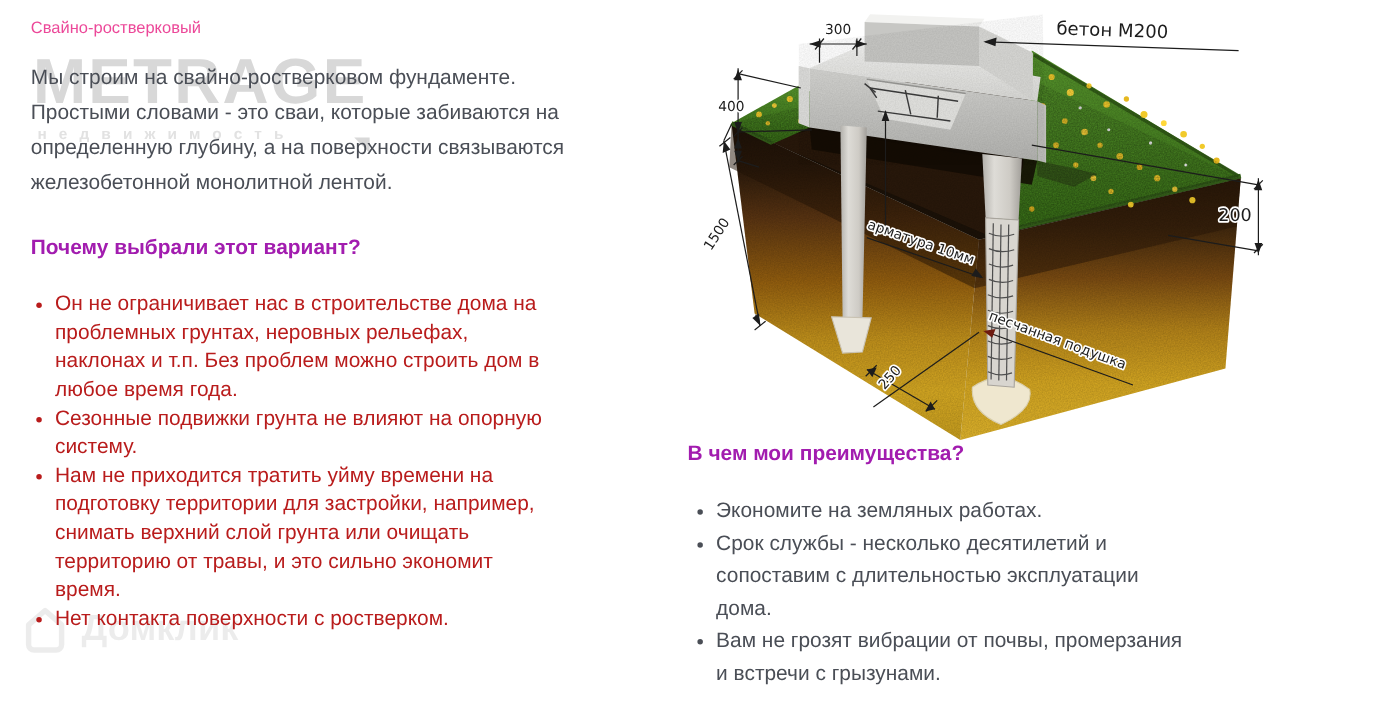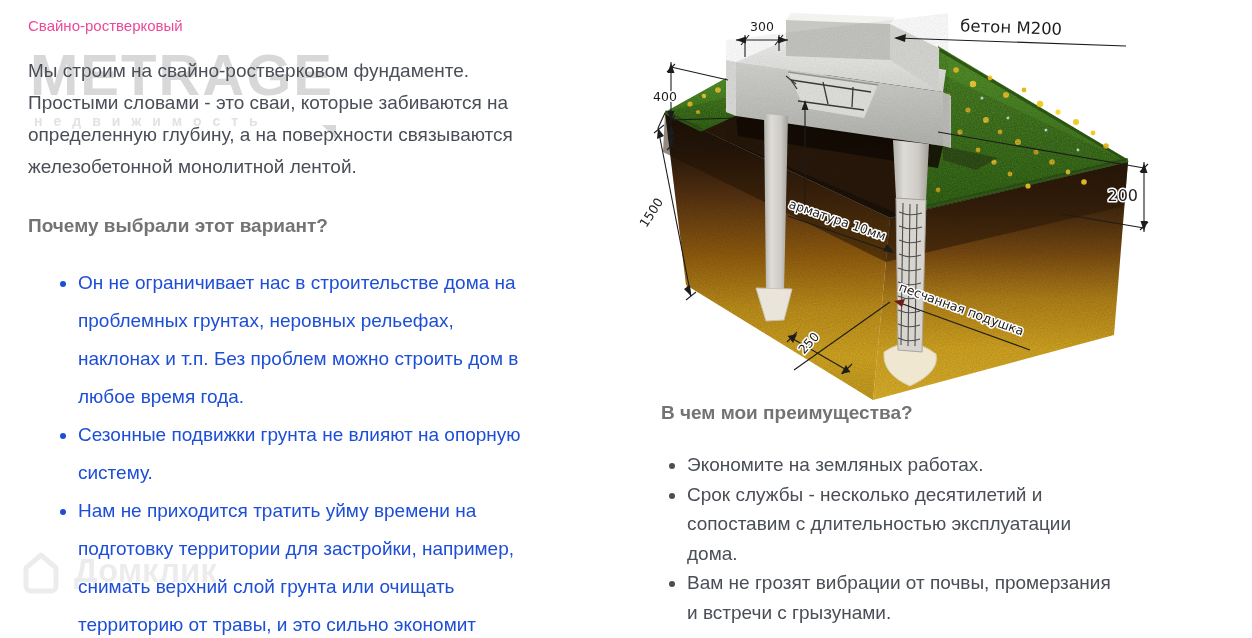--- a/index.html
+++ b/index.html
@@ -15,26 +15,26 @@
     border-left:14px solid transparent;border-top:14px solid #d8d8d8;}
   .brand-sub{font-size:14px;letter-spacing:11px;color:#e2e2e2;margin-top:9px;margin-left:4px;font-weight:bold;}
   .footer-watermark{position:absolute;left:18px;top:548px;z-index:0;display:flex;align-items:center;gap:10px;opacity:.07;}
   .footer-watermark .fw-text{font-size:33px;font-weight:bold;color:#000;}
   
   .left-col{position:absolute;left:28px;top:2px;width:548px;z-index:1;}
   .page-title{font-size:46px;font-weight:600;color:#3f4247;letter-spacing:-.5px;line-height:1.1;margin:0;}
   .page-subtitle{font-size:15px;color:#ec4899;margin-top:15px;}
   .intro p{font-size:19px;line-height:32px;color:#4a4e56;margin:0;width:545px;}
   .intro{margin-top:21px;}
-  .gold-heading{font-size:19px;font-weight:bold;color:#737373;margin:0;}
+  .gold-heading{font-size:19px;font-weight:bold;color:#a21caf;margin:0;}
   .left-col .gold-heading{margin-top:32px;}
   ul.bullets{margin:27px 0 0 0;padding:0 0 0 22px;list-style:disc;}
-  ul.bullets li{font-size:19px;line-height:38px;color:#1d4ed8;width:452px;margin-left:28px;}
+  ul.bullets li{font-size:19px;line-height:26px;color:#b91c1c;width:452px;}
   
-  .right-col{position:absolute;left:661px;top:402px;width:520px;z-index:1;}
+  .right-col{position:absolute;left:625px;top:402px;width:520px;z-index:1;}
   ul.bullets-r{margin:26px 0 0 0;padding:0 0 0 26px;list-style:disc;}
   ul.bullets-r li{font-size:19px;line-height:29.5px;color:#4a4e56;width:427px;}
   
   .diagram{position:absolute;left:638px;top:0;z-index:1;}
   .dimtxt{font-family:"DejaVu Sans","Liberation Sans",sans-serif;fill:#1c1c1c;
     paint-order:stroke;stroke:#ffffff;stroke-width:3px;stroke-linejoin:round;}
 </style>
 </head>
 <body>
 

